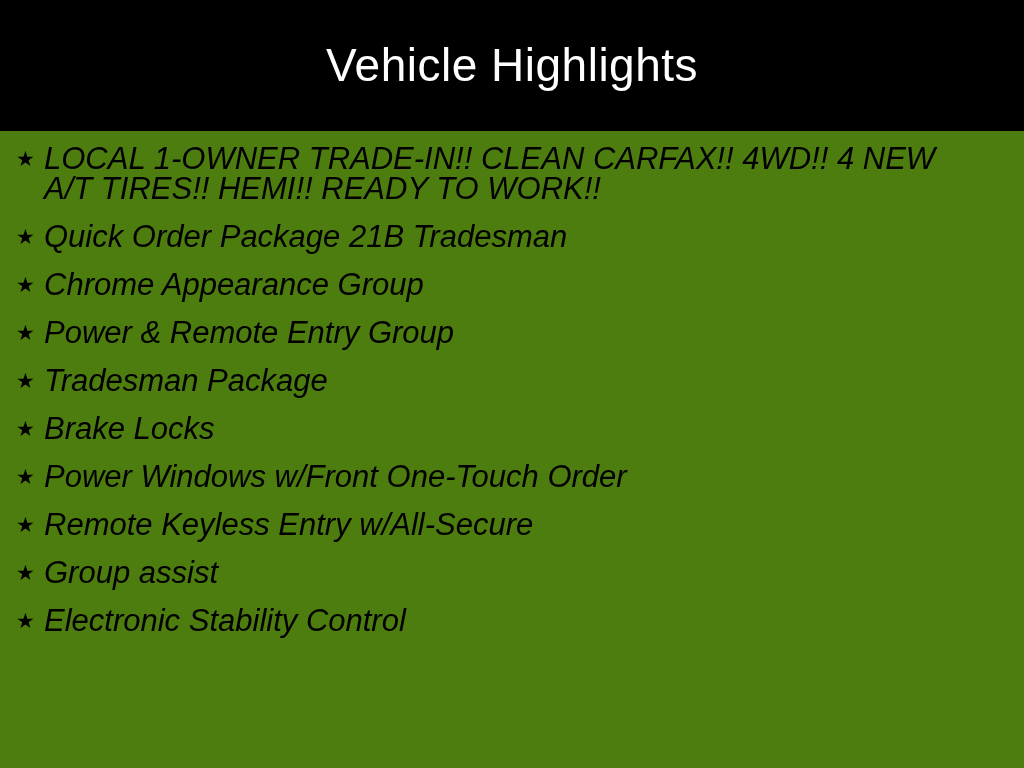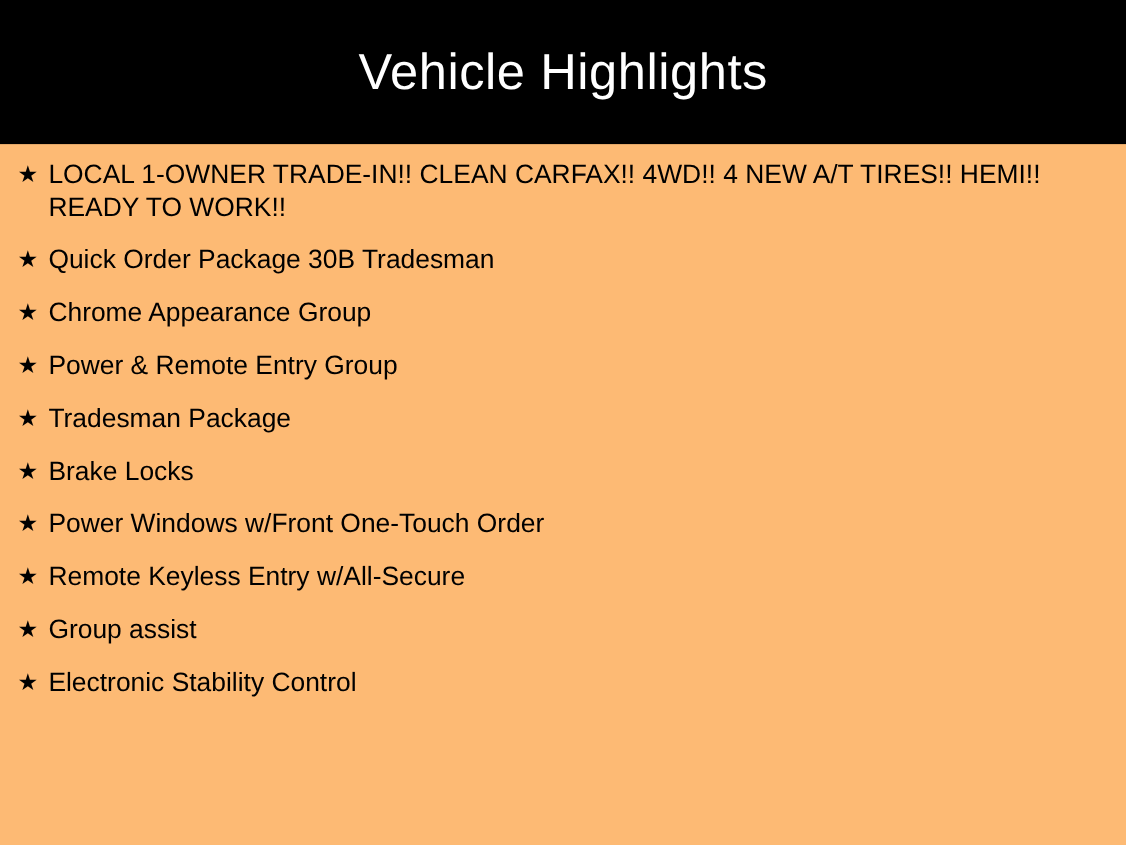--- a/index.html
+++ b/index.html
@@ -10,21 +10,21 @@
     width: 1024px;
     height: 768px;
     background: #ffffff;
     font-family: "Liberation Sans", sans-serif;
     overflow: hidden;
   }
   .page {
     width: 1024px;
     height: 768px;
     position: relative;
-    background: #fdba74;
+    background: #4d7c0f;
   }
   .header {
     width: 100%;
     height: 131px;
     background: #000000;
     display: flex;
     align-items: center;
     justify-content: center;
     box-sizing: border-box;
   }
@@ -53,45 +53,46 @@
     width: 32px;
     font-size: 21px;
     line-height: 30px;
     color: #000000;
     text-align: left;
     padding-left: 4px;
     box-sizing: border-box;
   }
   .item-text {
     flex: 1 1 auto;
-    font-size: 24px;
+    font-size: 31px;
     line-height: 30px;
     color: #000000;
     padding-right: 60px;
+    font-style: italic;
   }
 </style>
 </head>
 <body>
 
 <div class="page">
 
   <div class="header">
     <h1 class="header-title">Vehicle Highlights</h1>
   </div>
 
   <ul class="highlights">
 
     <li class="highlight-item">
       <span class="bullet">★</span>
       <span class="item-text">LOCAL 1-OWNER TRADE-IN!! CLEAN CARFAX!! 4WD!! 4 NEW A/T TIRES!! HEMI!! READY TO WORK!!</span>
     </li>
 
     <li class="highlight-item">
       <span class="bullet">★</span>
-      <span class="item-text">Quick Order Package 30B Tradesman</span>
+      <span class="item-text">Quick Order Package 21B Tradesman</span>
     </li>
 
     <li class="highlight-item">
       <span class="bullet">★</span>
       <span class="item-text">Chrome Appearance Group</span>
     </li>
 
     <li class="highlight-item">
       <span class="bullet">★</span>
       <span class="item-text">Power &amp; Remote Entry Group</span>

